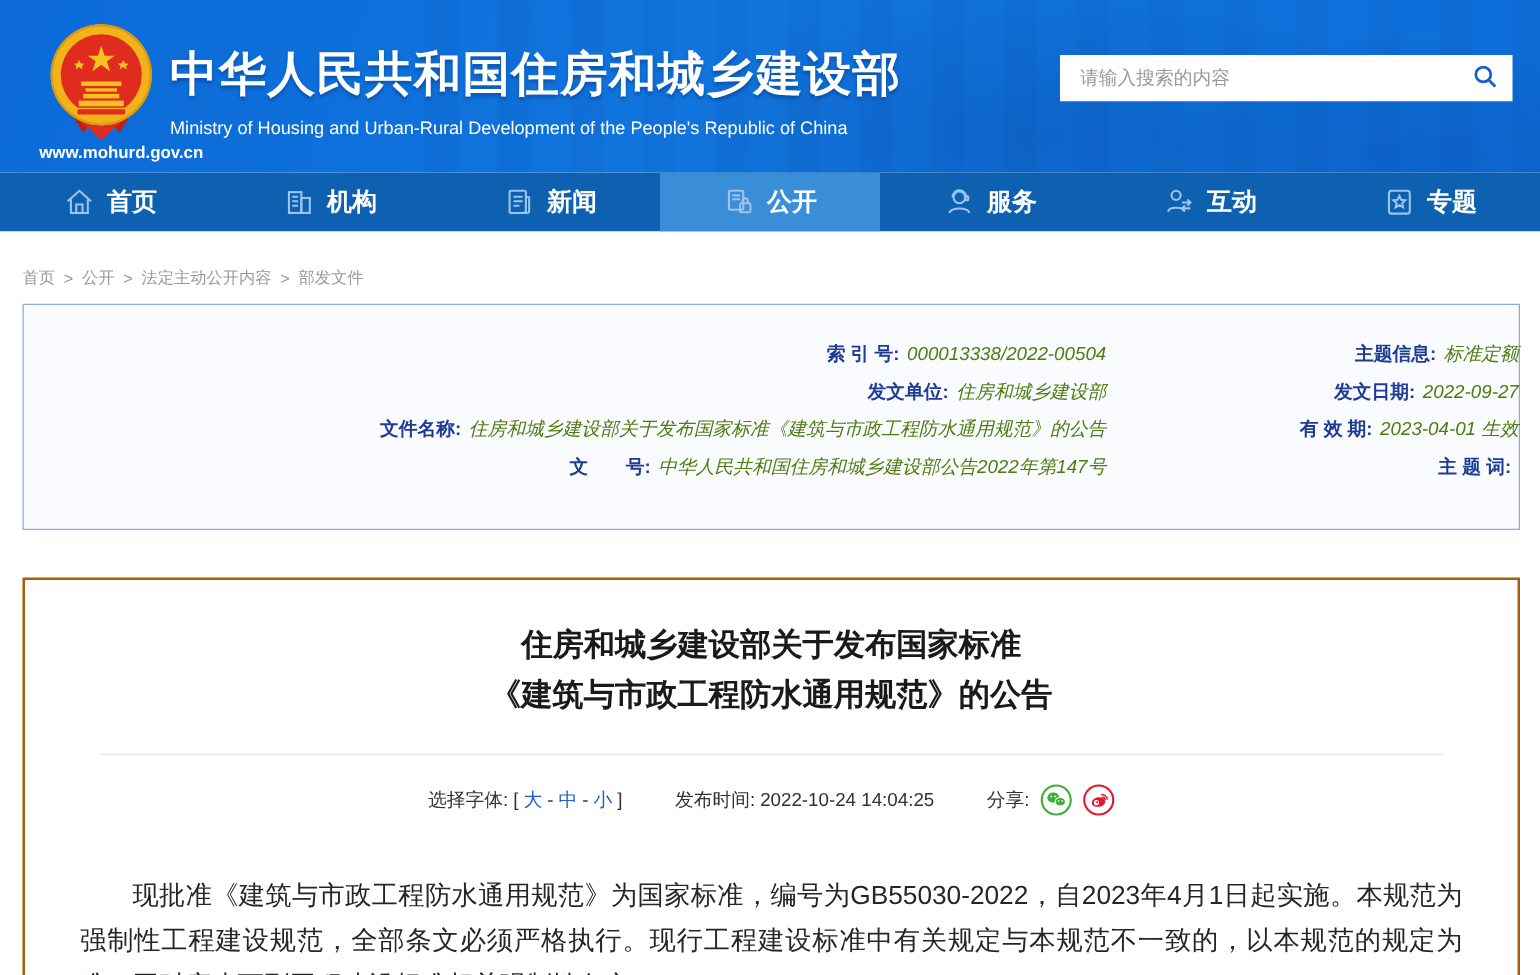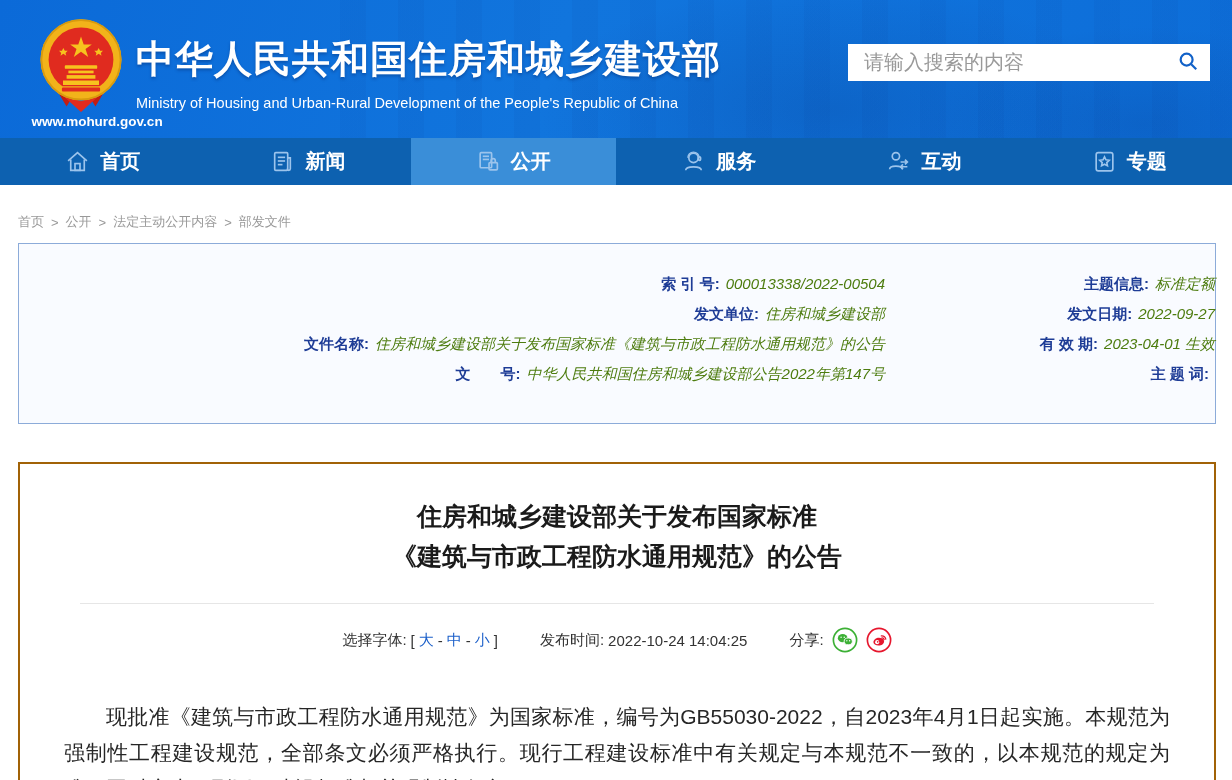--- a/index.html
+++ b/index.html
@@ -18,21 +18,21 @@
   .emblem-wrap { position:absolute; left:36px; top:18px; width:90px; height:98px; z-index:2; }
   .site-url { position:absolute; left:22px; top:114px; width:150px; text-align:center;
     color:#fff; font-weight:bold; font-size:13.5px; z-index:2; }
   .title-block { position:absolute; left:136px; top:34px; z-index:2; }
   .site-title { color:#fff; font-size:38px; font-weight:bold; letter-spacing:1px;
     text-shadow:0 2px 3px rgba(0,30,90,.35); }
   .site-subtitle { color:#fff; font-size:14.5px; margin-top:10px; }
   .search-box { position:absolute; right:22px; top:44px; width:362px; height:37px;
     background:#fff; display:flex; align-items:center; z-index:3; }
   .search-input { flex:1; border:none; outline:none; height:100%; padding:0 10px 0 16px;
-    font-size:20px; color:#b91c1c; background:transparent;
+    font-size:15px; color:#b91c1c; background:transparent;
     font-family:"Liberation Sans","DejaVu Sans",sans-serif; }
   .search-input::placeholder { color:#999; }
   .search-btn { width:44px; height:100%; border:none; background:transparent; cursor:pointer;
     display:flex; align-items:center; justify-content:center; }
 
   
   .nav { height:47px; background:#0d61b0; display:flex; }
   .nav-item { flex:1; display:flex; align-items:center; justify-content:center; gap:10px;
     color:#fff; font-size:20px; font-weight:bold; cursor:pointer; }
   .nav-item.active { background:#3a8ed8; }
@@ -114,20 +114,31 @@
 
 <div class="nav">
   <div class="nav-item">
     <span class="nav-icon">
       <svg viewBox="0 0 24 24" width="25" height="25" fill="none" stroke="currentColor" stroke-width="1.6">
         <path d="M3 11.5 L12 3.5 L21 11.5"></path>
           <path d="M5.5 10 V20.5 H18.5 V10"></path>
           <rect x="9.6" y="14" width="4.8" height="6.5"></rect>
       </svg></span>
     <span>首页</span>
+  </div>
+  <div class="nav-item">
+    <span class="nav-icon">
+      <svg viewBox="0 0 24 24" width="25" height="25" fill="none" stroke="currentColor" stroke-width="1.6">
+        <rect x="4" y="4.5" width="9.5" height="16"></rect>
+          <rect x="13.5" y="9" width="6.5" height="11.5"></rect>
+        <line x1="6.5" y1="8" x2="11" y2="8"></line>
+          <line x1="6.5" y1="11.5" x2="11" y2="11.5"></line>
+          <line x1="6.5" y1="15" x2="11" y2="15"></line>
+      </svg></span>
+    <span>机构</span>
   </div>
   <div class="nav-item">
     <span class="nav-icon">
       <svg viewBox="0 0 24 24" width="25" height="25" fill="none" stroke="currentColor" stroke-width="1.6">
         <rect x="4.5" y="3.5" width="12.5" height="17" rx="1"></rect>
           <line x1="7.5" y1="8" x2="14.5" y2="8"></line>
         <line x1="7.5" y1="11.5" x2="14.5" y2="11.5"></line>
           <line x1="7.5" y1="15" x2="12" y2="15"></line>
         <path d="M17 8.5 H19.5 V19 a1.5 1.5 0 0 1 -3 0"></path>
       </svg></span>

